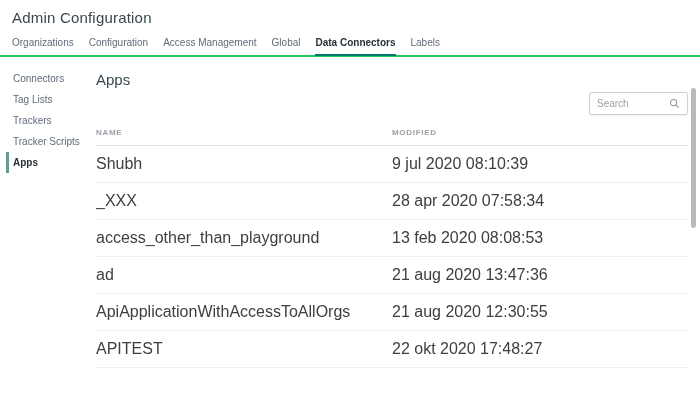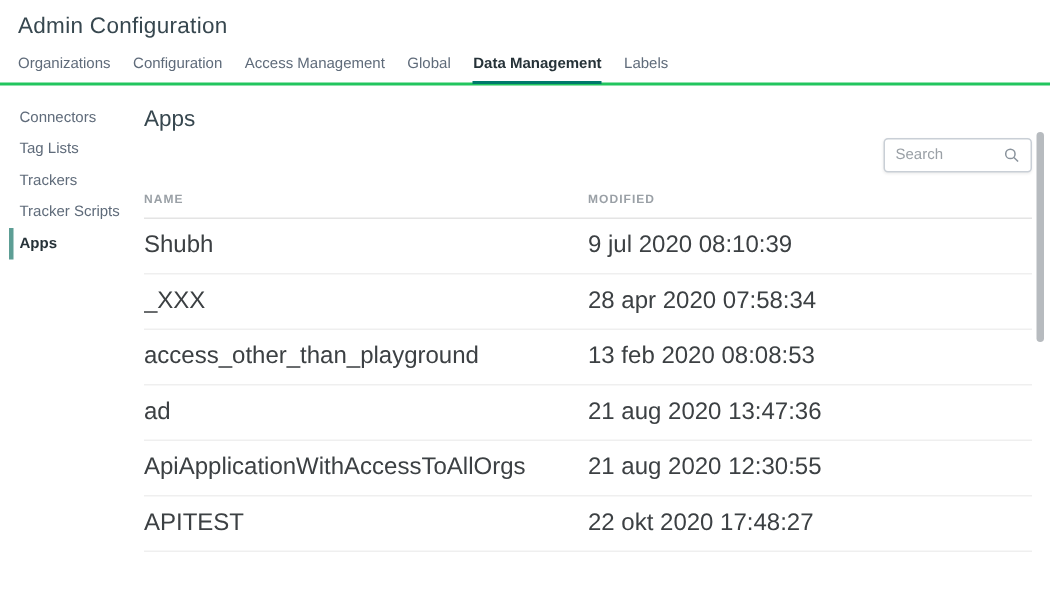--- a/index.html
+++ b/index.html
@@ -45,21 +45,21 @@
 
 <div class="page">
 
   <div class="app-title">Admin Configuration</div>
 
   <div class="tabs">
     <div class="tab">Organizations</div>
     <div class="tab">Configuration</div>
     <div class="tab">Access Management</div>
     <div class="tab">Global</div>
-    <div class="tab active">Data Management</div>
+    <div class="tab active">Data Connectors</div>
     <div class="tab">Labels</div>
   </div>
 
   <div class="content">
 
     <div class="sidebar">
       <div class="side-item">Connectors</div>
       <div class="side-item">Tag Lists</div>
       <div class="side-item">Trackers</div>
       <div class="side-item">Tracker Scripts</div>

